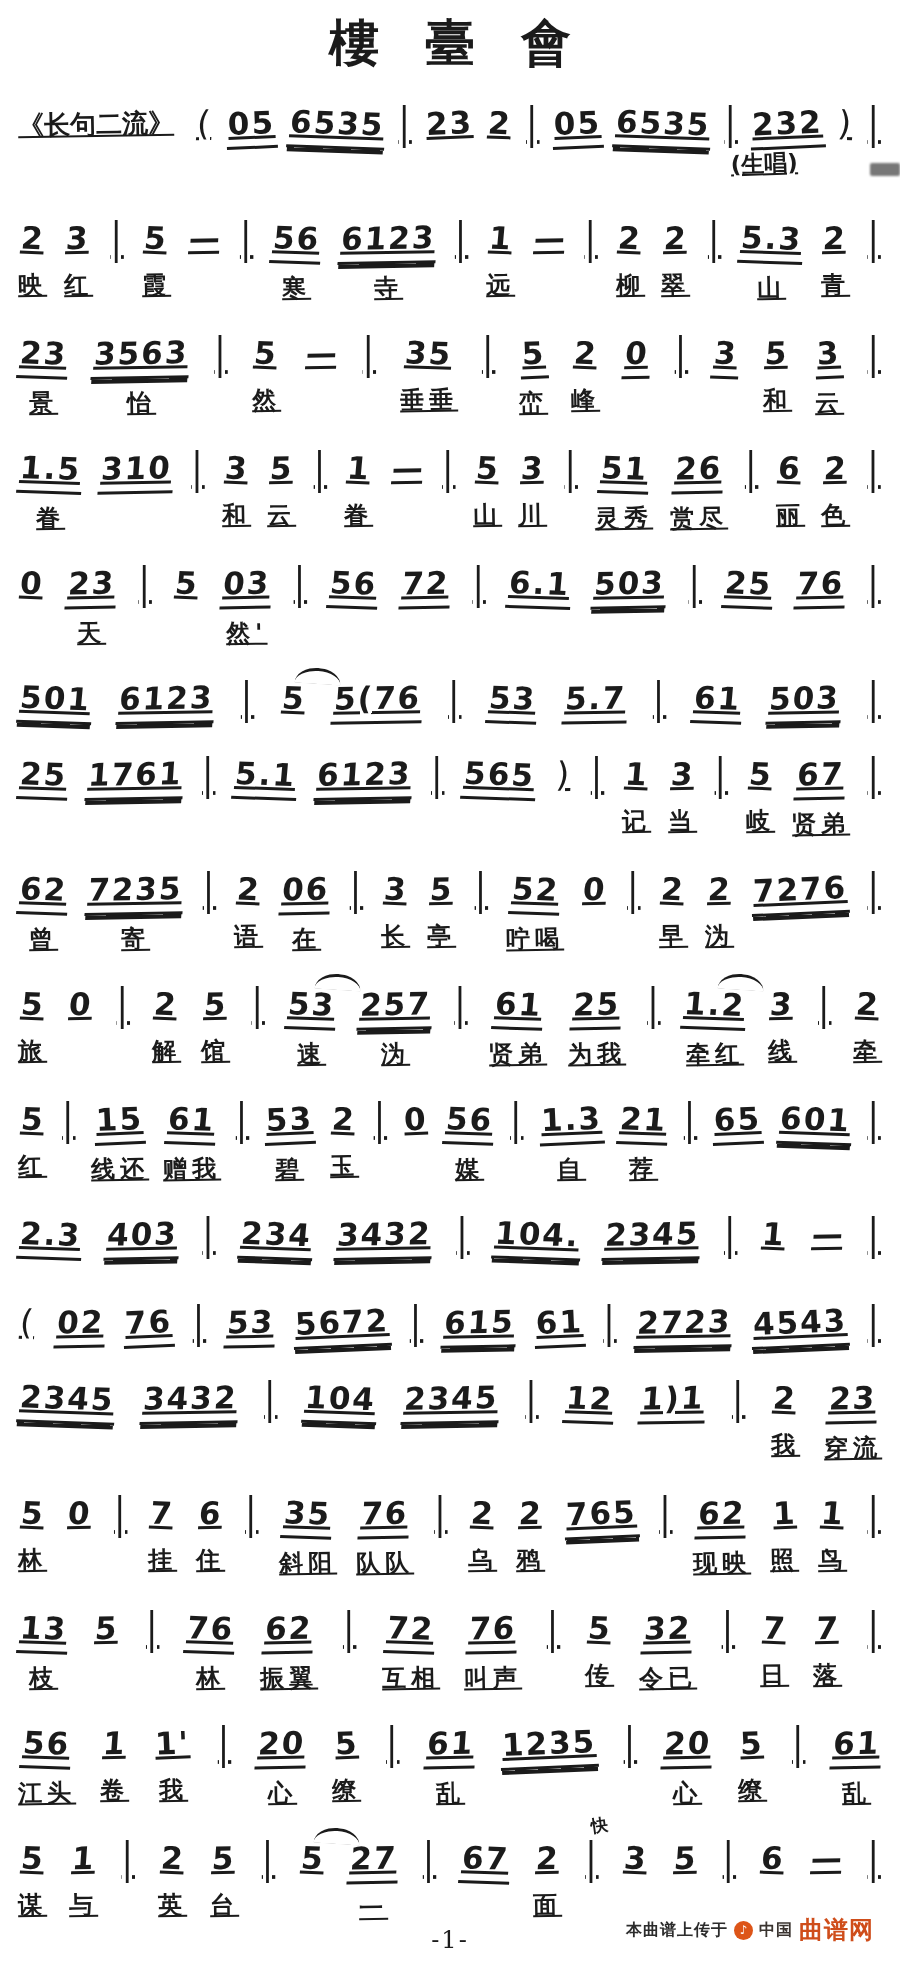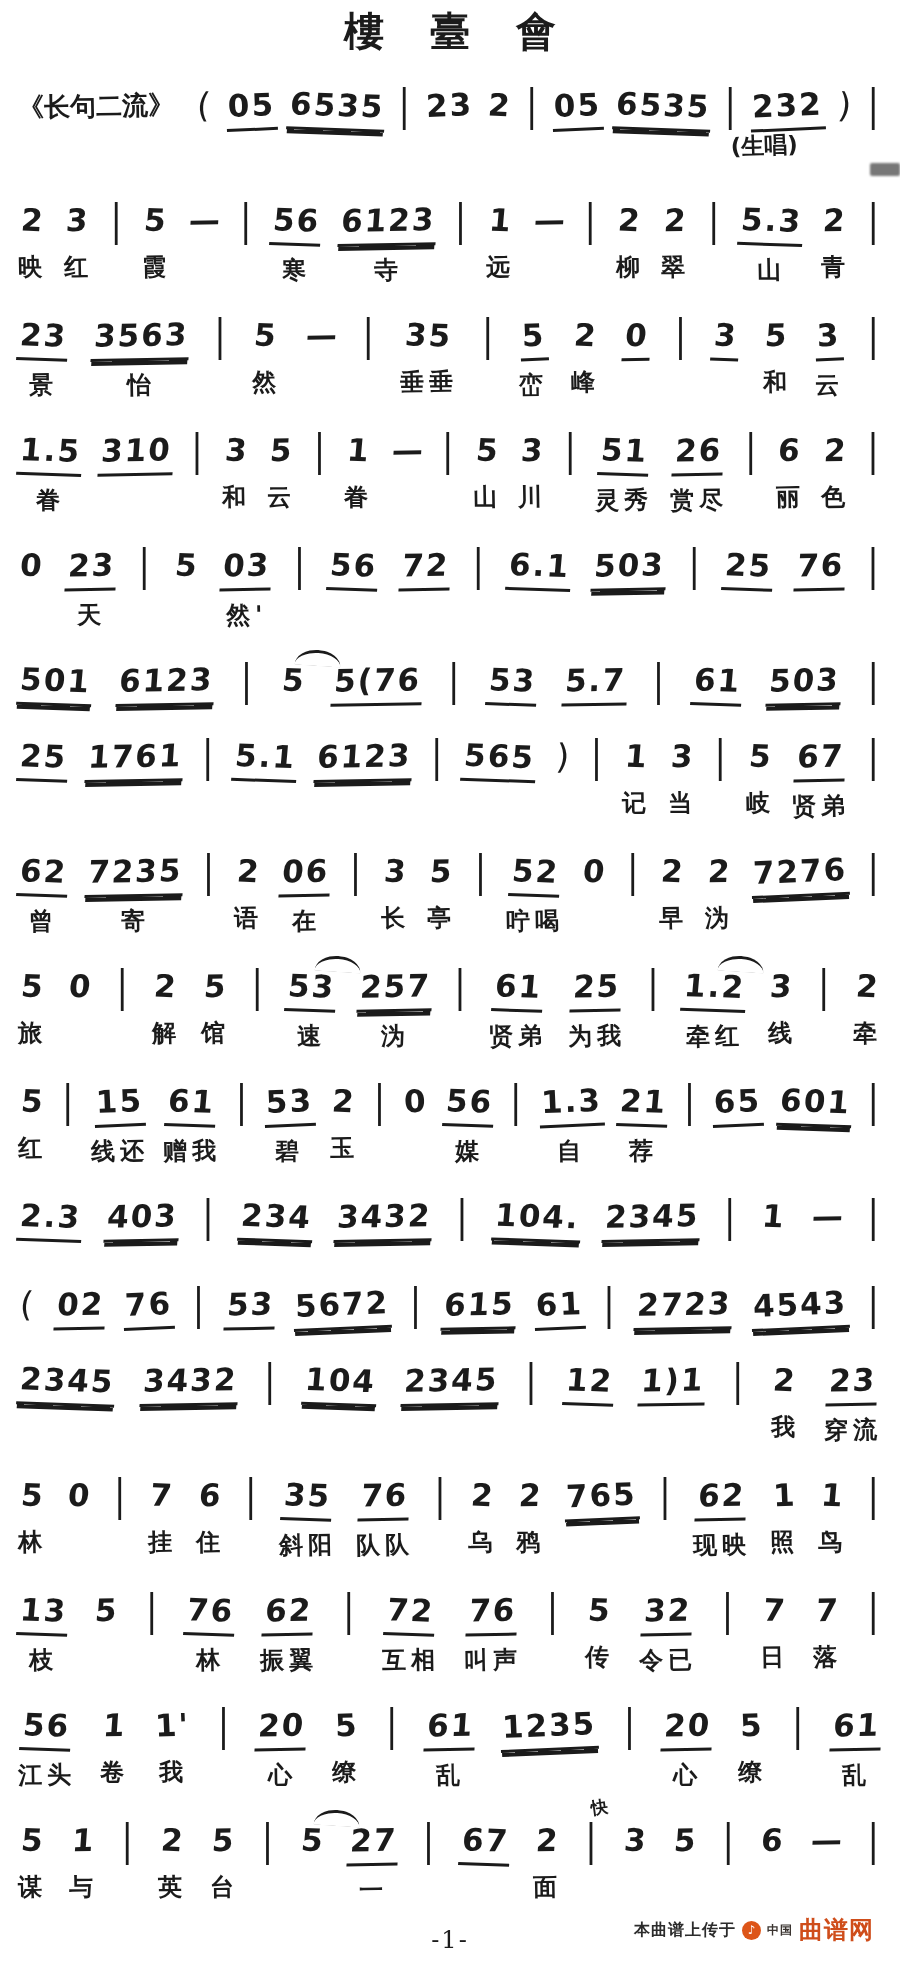--- a/index.html
+++ b/index.html
@@ -11,30 +11,30 @@
     position:relative;
     width:900px;height:1966px;
     margin:0 auto;
     background:var(--paper);
     overflow:hidden;
     font-family:"DejaVu Sans", sans-serif;
     color:var(--ink);
   }
   .title{
     margin:0;
-    padding-top:4px;
+    padding-top:10px;
     text-align:center;
     font-family:"DejaVu Serif", serif;
-    font-size:40px;
+    font-size:50px;
     font-weight:900;
     letter-spacing:46px;
     text-indent:46px;
     color:var(--ink);
   }
-  #score{padding:26px 6px 0 6px;}
+  #score{padding:26px 6px 0 6px;text-decoration:underline;}
   .system{
     display:flex;
     justify-content:space-between;
     align-items:flex-start;
     padding:0 12px;
     margin-bottom:30px;
   }
   .system:nth-of-type(12){margin-top:42px;}
   .tune-label{
     font-size:26px;
@@ -126,21 +126,21 @@
   }
   .footer .upload{color:#2c2c2c;font-weight:700;letter-spacing:1px;}
   .logo{
     display:inline-flex;
     align-items:center;justify-content:center;
     width:19px;height:19px;
     border-radius:50%;
     background:#dd5518;
   }
   .logo-note{color:#ffffff;font-size:12px;line-height:12px;}
-  .site-black{color:#3a3430;font-weight:900;font-size:12px;letter-spacing:1px;}
+  .site-black{color:#3a3430;font-weight:900;font-size:16px;letter-spacing:1px;}
   .site-red{color:#cf4d1a;font-weight:900;font-size:24px;letter-spacing:1px;}
   .artifact{
     position:absolute;
     top:163px;right:0;
     width:30px;height:13px;
     background:#4a4a4a;
     opacity:.75;
     filter:blur(1px);
     border-radius:2px;
   }

